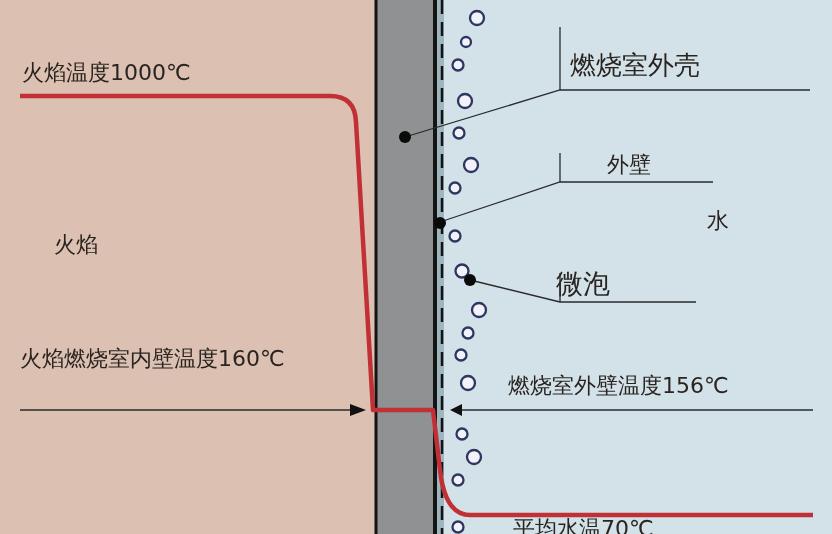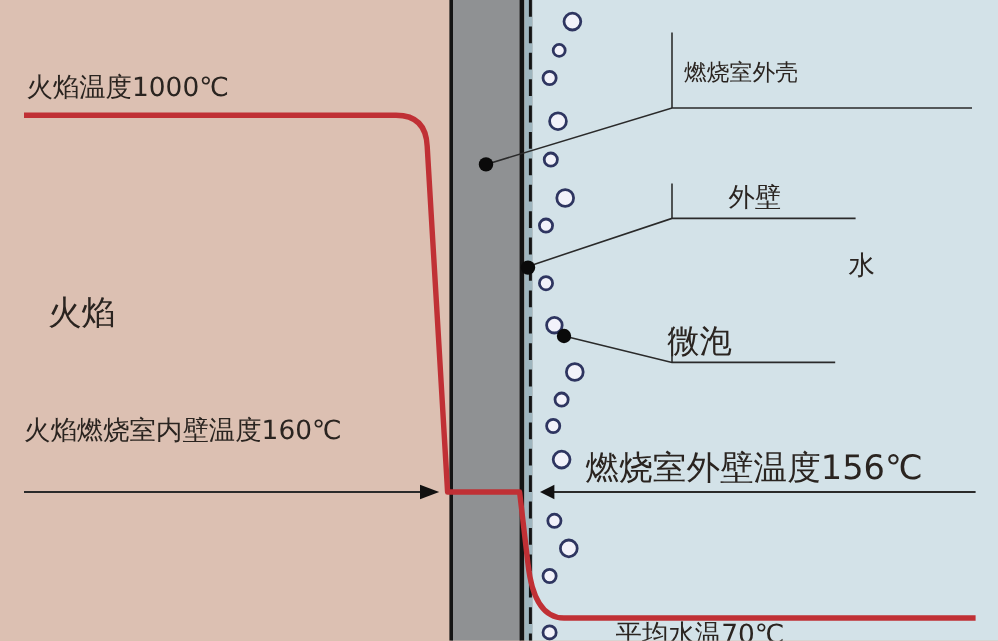--- a/index.html
+++ b/index.html
@@ -72,21 +72,21 @@
     <circle cx="440" cy="223" r="6" fill="#0a0a0a"></circle>
 
     <g stroke="#2a2a2a" stroke-width="1.3" fill="none">
       <polyline points="470,280 560,302 696,302"></polyline>
       <line x1="560" y1="273" x2="560" y2="302"></line>
     </g>
     <circle cx="470" cy="280" r="6" fill="#0a0a0a"></circle>
   </svg>
 
   <div class="lbl" style="left:22px; top:58px; font-size:22px;">火焰温度1000℃</div>
-  <div class="lbl" style="left:40px; top:230px; font-size:28px;margin-top:12px;">火焰</div>
+  <div class="lbl" style="left:54px; top:230px; font-size:22px;">火焰</div>
   <div class="lbl" style="left:20px; top:344px; font-size:22px;">火焰燃烧室内壁温度160℃</div>
-  <div class="lbl" style="left:570px; top:48px; font-size:19px;">燃烧室外壳</div>
+  <div class="lbl" style="left:570px; top:48px; font-size:26px;">燃烧室外壳</div>
   <div class="lbl" style="left:569px; top:150px; font-size:22px;margin-left:38px;">外壁</div>
   <div class="lbl" style="left:707px; top:206px; font-size:22px;">水</div>
   <div class="lbl" style="left:556px; top:266px; font-size:27px;">微泡</div>
-  <div class="lbl" style="left:488px; top:371px; font-size:28px;text-align:right;">燃烧室外壁温度156℃</div>
+  <div class="lbl" style="left:508px; top:371px; font-size:22px;text-align:right;">燃烧室外壁温度156℃</div>
   <div class="lbl" style="left:513px; top:474px; font-size:22px;margin-top:40px;">平均水温70℃</div>
 </div>
 
 </body></html>

